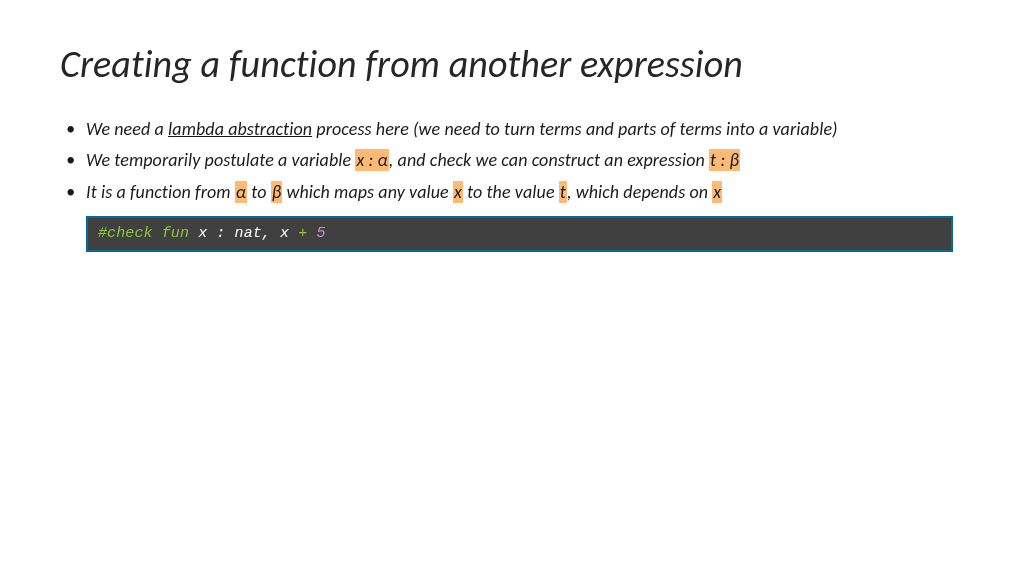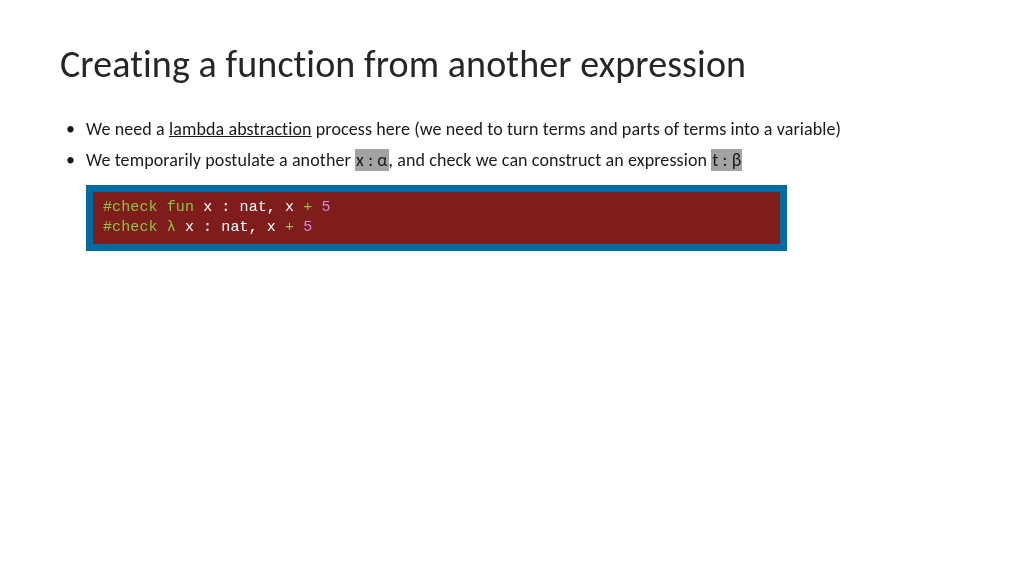--- a/index.html
+++ b/index.html
@@ -1,15 +1,15 @@
 <!DOCTYPE html>
 <html><head>
   <meta charset="utf-8">
   <style>
-    * { margin: 0; padding: 0; box-sizing: border-box; }
+    * { margin: 0; padding: 0; box-sizing: border-box; font-style: italic; }
     body {
       width: 1024px;
       height: 576px;
       font-family: "Segoe UI", Calibri, Arial, sans-serif;
       background: #ffffff;
       color: #1a1a1a;
       padding: 44px 60px 30px 60px;
       font-weight: 400;
       letter-spacing: 0.1px;
     }
@@ -34,61 +34,61 @@
     }
     .bullets li::before {
       content: "•";
       position: absolute;
       left: 6px;
       top: 0;
       color: #1a1a1a;
     }
     .ul-text { text-decoration: underline; }
     .hl {
-      background-color: #a3a3a3;
+      background-color: #fdba74;
       padding: 0 1px;
       margin-top: 8px;
     }
     .code-block {
       margin-top: 12px;
       margin-left: 26px;
-      background: #7f1d1d;
-      border: 7px solid #0369a1;
+      background: #404040;
+      border: 2px solid #0369a1;
       padding: 6px 10px 6px 10px;
       font-family: Consolas, "Courier New", monospace;
       font-size: 15px;
       line-height: 1.35;
-      width: 701px;
+      width: 867px;
       color: #ddd;
     }
     .kw { color: #8fc43c; }
     .var { color: #ffffff; font-weight: 500; }
     .op { color: #8fc43c; }
     .num { color: #cf8dd9; }
   </style>
 </head>
 <body>
 
 <h1 class="title">Creating a function from another expression</h1>
 
 <ul class="bullets">
 
   <li>
     <span>We need a </span><span class="ul-text">lambda abstraction</span><span> process here (we need to turn terms and parts of terms into a variable)</span>
   </li>
 
   <li>
-    <span>We temporarily postulate a another  </span><span class="hl">x : α</span><span>, and check we can construct an expression </span><span class="hl">t : β</span>
+    <span>We temporarily postulate a variable  </span><span class="hl">x : α</span><span>, and check we can construct an expression </span><span class="hl">t : β</span>
   </li>
 
 
+  <li>
+    <span>It is a function from </span><span class="hl">α</span><span> to </span><span class="hl">β</span><span> which maps any value </span><span class="hl">x</span><span> to the value </span><span class="hl">t</span><span>, which depends on </span><span class="hl">x</span>
+  </li>
 
 
 </ul>
 
 <div class="code-block">
   <div>
     <span class="kw">#check fun </span><span class="var">x : nat, x </span><span class="op">+ </span><span class="num">5</span>
   </div>
-  <div>
-    <span class="kw">#check λ </span><span class="var">x : nat, x </span><span class="op">+ </span><span class="num">5</span>
-  </div>
 </div>
 
 </body></html>

